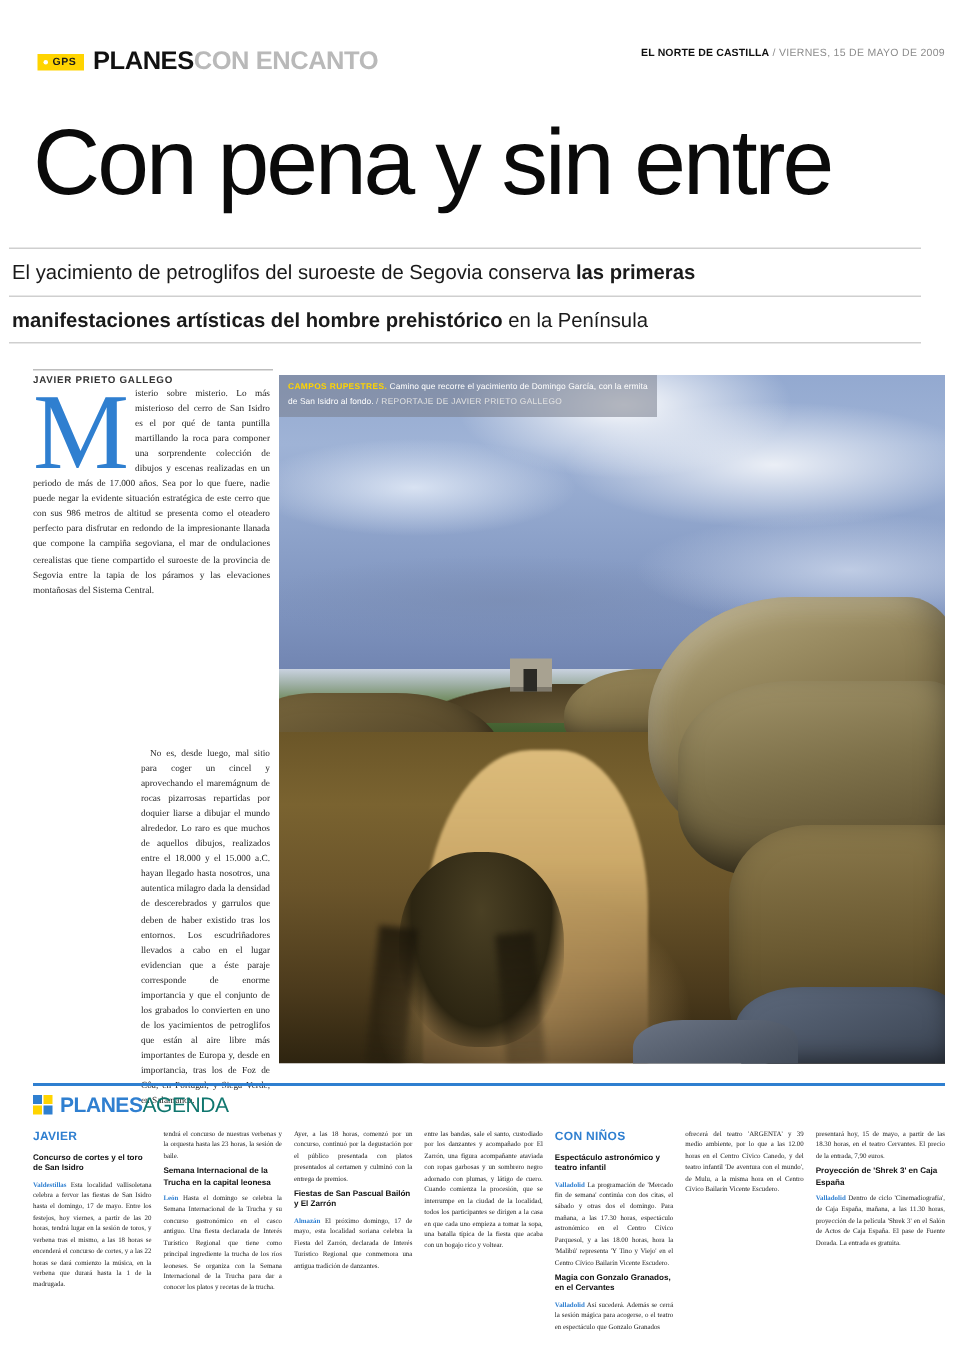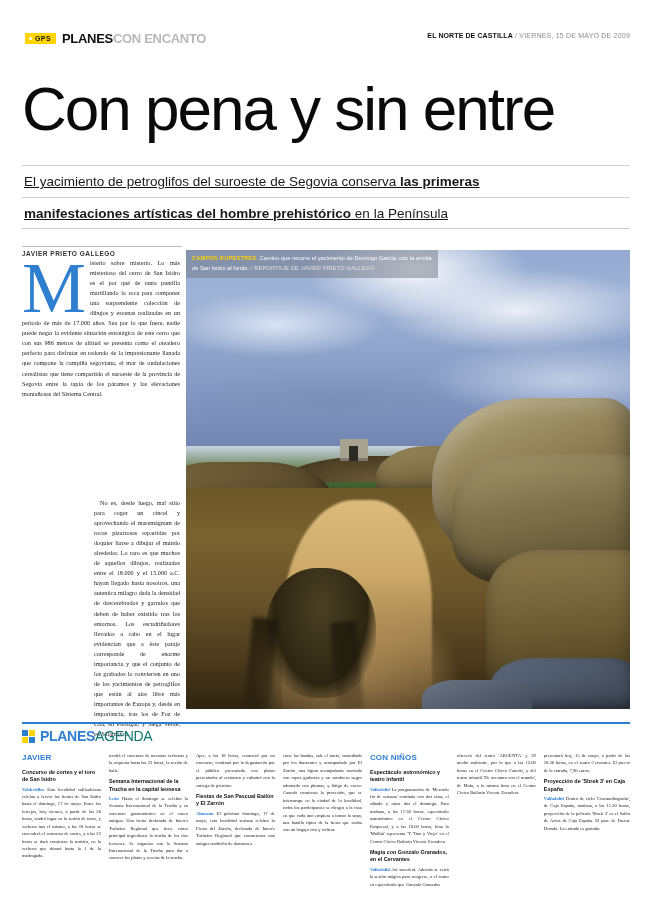--- a/index.html
+++ b/index.html
@@ -12,35 +12,35 @@
 
   
   .masthead{position:absolute;left:0;top:31px;width:650px;height:20px;}
   .mh-left{position:absolute;left:25px;top:0;display:flex;align-items:center;gap:6px;}
   .gps-badge{
     background:#FFD400;color:#1a1a1a;font-size:7px;font-weight:bold;
     letter-spacing:.4px;padding:2px 5px 2px 4px;line-height:1;
     display:inline-flex;align-items:center;gap:3px;
   }
   .gps-dot{width:3px;height:3px;border-radius:50%;background:#fff;display:inline-block;}
-  .mh-planes{font-size:13px;font-weight:bold;letter-spacing:-.3px;color:#111;}
+  .mh-planes{font-size:17px;font-weight:bold;letter-spacing:-.3px;color:#111;}
   .mh-planes .dim{color:#b9b9b9;}
   .mh-right{position:absolute;right:20px;top:1px;font-size:7px;letter-spacing:.2px;white-space:nowrap;}
   .mh-right b{font-weight:bold;color:#111;letter-spacing:.1px;}
   .mh-right span{color:#8c8c8c;}
 
   
   .headline{
     position:absolute;left:22px;top:78px;width:600px;
     font-size:62px;line-height:62px;font-weight:300;letter-spacing:-2px;color:#0a0a0a;
     font-family:"Liberation Sans",sans-serif;
   }
 
   
-  .sub{position:absolute;left:22px;top:165px;width:608px;text-decoration:underline;}
+  .sub{position:absolute;left:6px;top:165px;width:608px;}
   .sub .rule{height:1px;background:#cfcfcf;width:608px;}
   .sub-line{
     font-size:13.5px;line-height:1.0;padding:9px 0 8px 2px;color:#1a1a1a;font-weight:400;
   }
   .sub-line b{font-weight:bold;}
 
   
   .byline{
     position:absolute;left:22px;top:246px;width:160px;
     font-size:6.5px;font-weight:bold;letter-spacing:.5px;color:#333;

